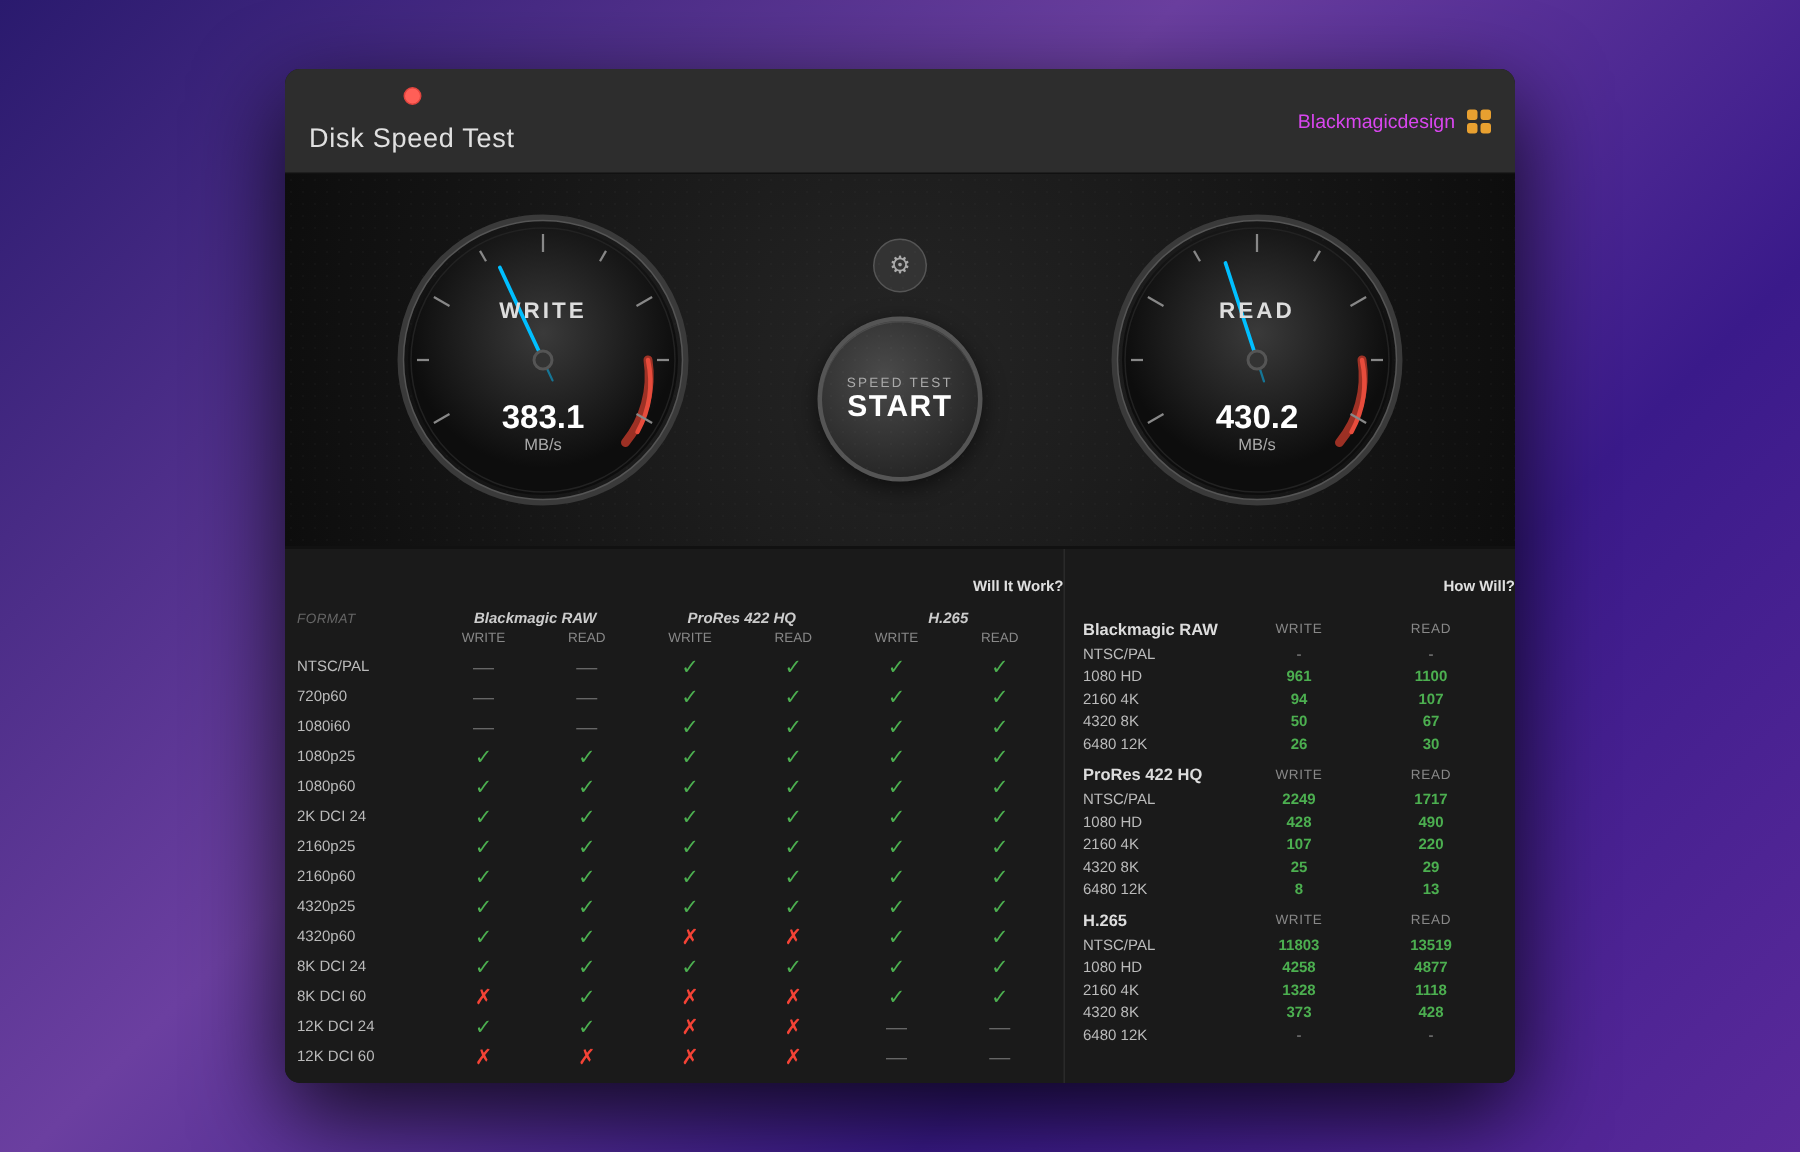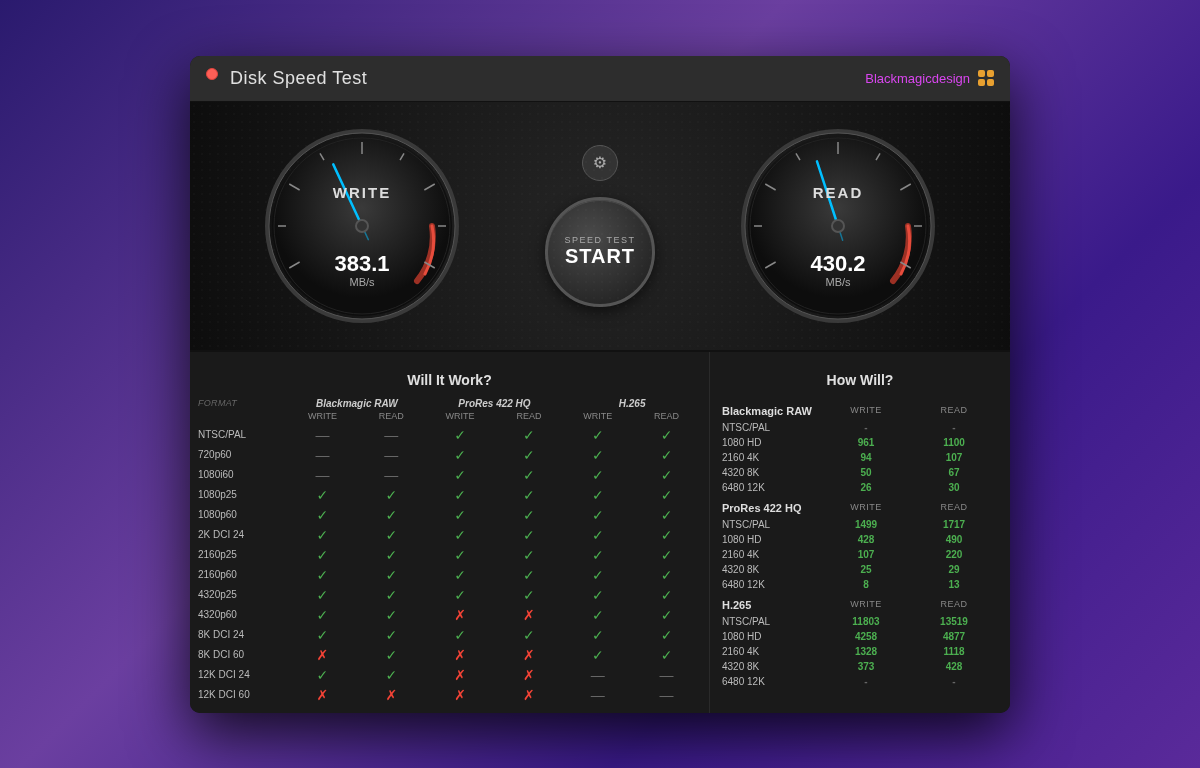--- a/index.html
+++ b/index.html
@@ -23,22 +23,23 @@
     .titlebar {
       background: #2d2d2d;
       padding: 12px 16px;
       display: flex;
       align-items: center;
       justify-content: space-between;
       border-bottom: 1px solid #111;
     }
     .titlebar-left {
       display: flex;
-      align-items: flex-start;
+      align-items: center;
       gap: 12px;
+      flex-direction: column;
     }
     .close-btn {
       width: 12px; height: 12px;
       border-radius: 50%;
       background: #ff5f57;
       border: 1px solid #e0443e;
       cursor: pointer;
     }
     .titlebar-title {
       color: #e0e0e0;
@@ -147,23 +148,23 @@
       flex: 1;
       border-right: 1px solid #2a2a2a;
       padding: 16px 0 8px;
     }
     .right-panel {
       width: 300px;
       padding: 16px 0 8px;
     }
     .panel-title {
       color: #e0e0e0;
-      font-size: 14px;
+      font-size: 10px;
       font-weight: 600;
-      text-align: center;
+      text-align: right;
       padding: 4px 0 10px;
     }
     .data-row {
       display: grid;
       grid-template-columns: 90px repeat(6, 1fr);
       padding: 2px 8px;
       align-items: center;
     }
     .row-label {
       color: #bbb;
@@ -522,21 +523,21 @@
             <span class="rp-val green">26</span>
             <span class="rp-val green">30</span>
           </div>
           <div class="rp-section-header">
     <span class="rp-section-label">ProRes 422 HQ</span>
     <span class="rp-col-label">WRITE</span>
     <span class="rp-col-label">READ</span>
   </div>
           <div class="rp-row">
             <span class="rp-row-label">NTSC/PAL</span>
-            <span class="rp-val green">1499</span>
+            <span class="rp-val green">2249</span>
             <span class="rp-val green">1717</span>
           </div>
           <div class="rp-row">
             <span class="rp-row-label">1080 HD</span>
             <span class="rp-val green">428</span>
             <span class="rp-val green">490</span>
           </div>
           <div class="rp-row">
             <span class="rp-row-label">2160 4K</span>
             <span class="rp-val green">107</span>

